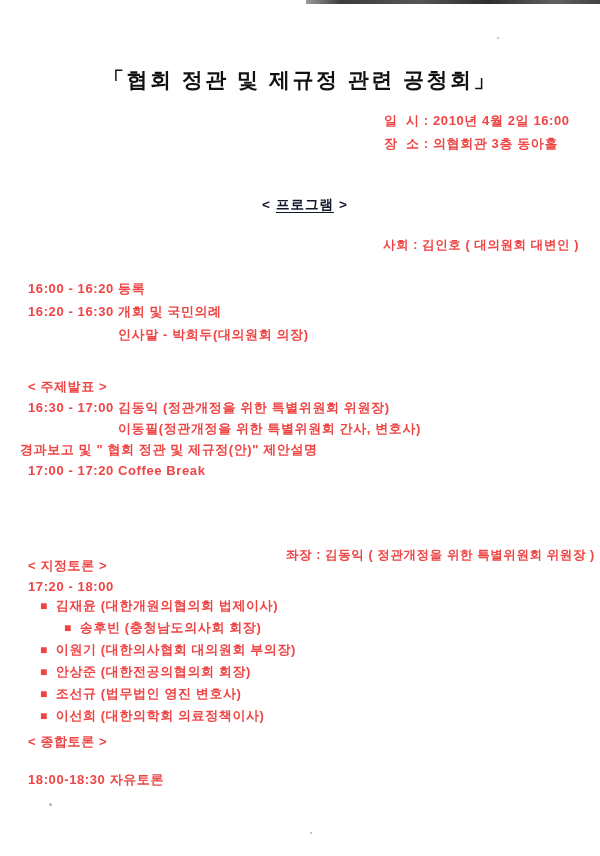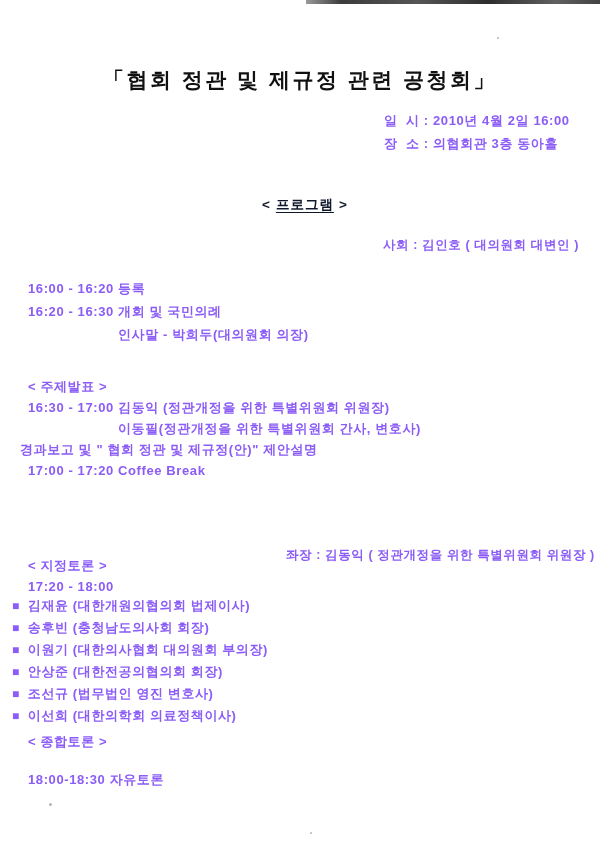--- a/index.html
+++ b/index.html
@@ -15,21 +15,21 @@
     left: 0; top: 0;
     width: 600px; height: 856px;
     background: #ffffff;
   }
   .line {
     position: absolute;
     white-space: pre;
     font-weight: bold;
     font-size: 13px;
     letter-spacing: 0.6px;
-    color: #8b5cf6;
+    color: #ef4444;
   }
   .doc-title {
     position: absolute;
     top: 66px;
     left: 0;
     width: 600px;
     text-align: center;
     font-size: 21px;
     font-weight: bold;
     letter-spacing: 2.5px;
@@ -64,23 +64,23 @@
   .keynote-header { left: 28px; top: 378px; }
   .keynote-1 { left: 28px; top: 399px; }
   .keynote-2 { left: 118px; top: 420px; }
   .keynote-3 { left: 20px; top: 441px; }
   .keynote-4 { left: 28px; top: 463px; }
 
   .chair { left: 286px; top: 547px; font-size: 12.5px; }
   .panel-header { left: 28px; top: 557px; }
   .panel-time { left: 28px; top: 579px; }
 
-  .discussant { left: 12px; }
+  .discussant { left: 40px; }
   .d-0 { top: 597px; }
-  .d-1 { top: 619px; }
+  .d-1 { top: 619px; margin-left: 24px; }
   .d-2 { top: 641px; }
   .d-3 { top: 663px; }
   .d-4 { top: 685px; }
   .d-5 { top: 707px; }
   .discussant .bullet {
     display: inline-block;
     margin-right: 8px;
     font-size: 12px;
     transform: translateY(-0.5px);
   }

